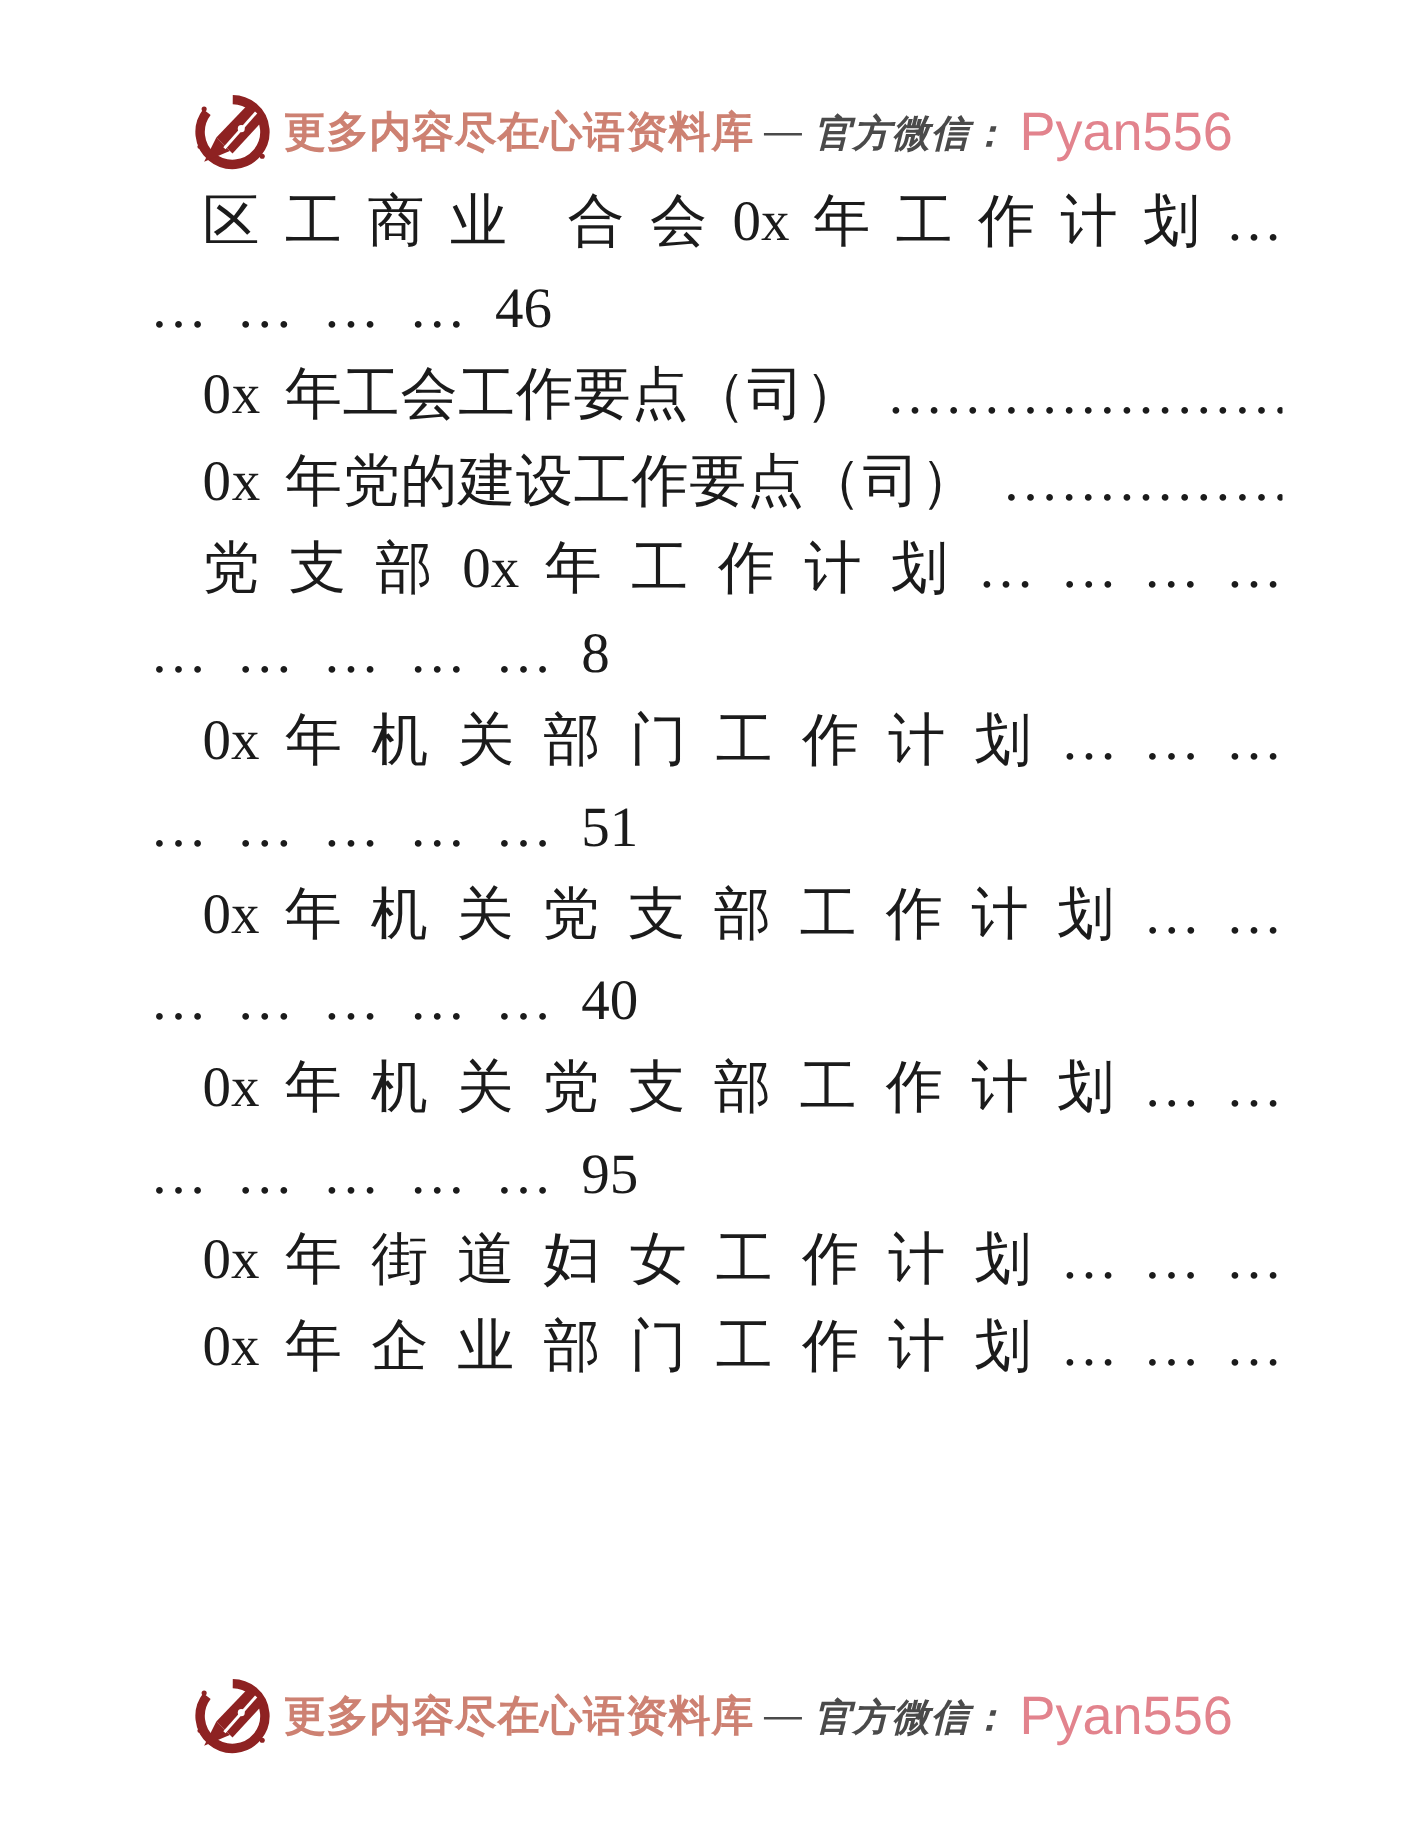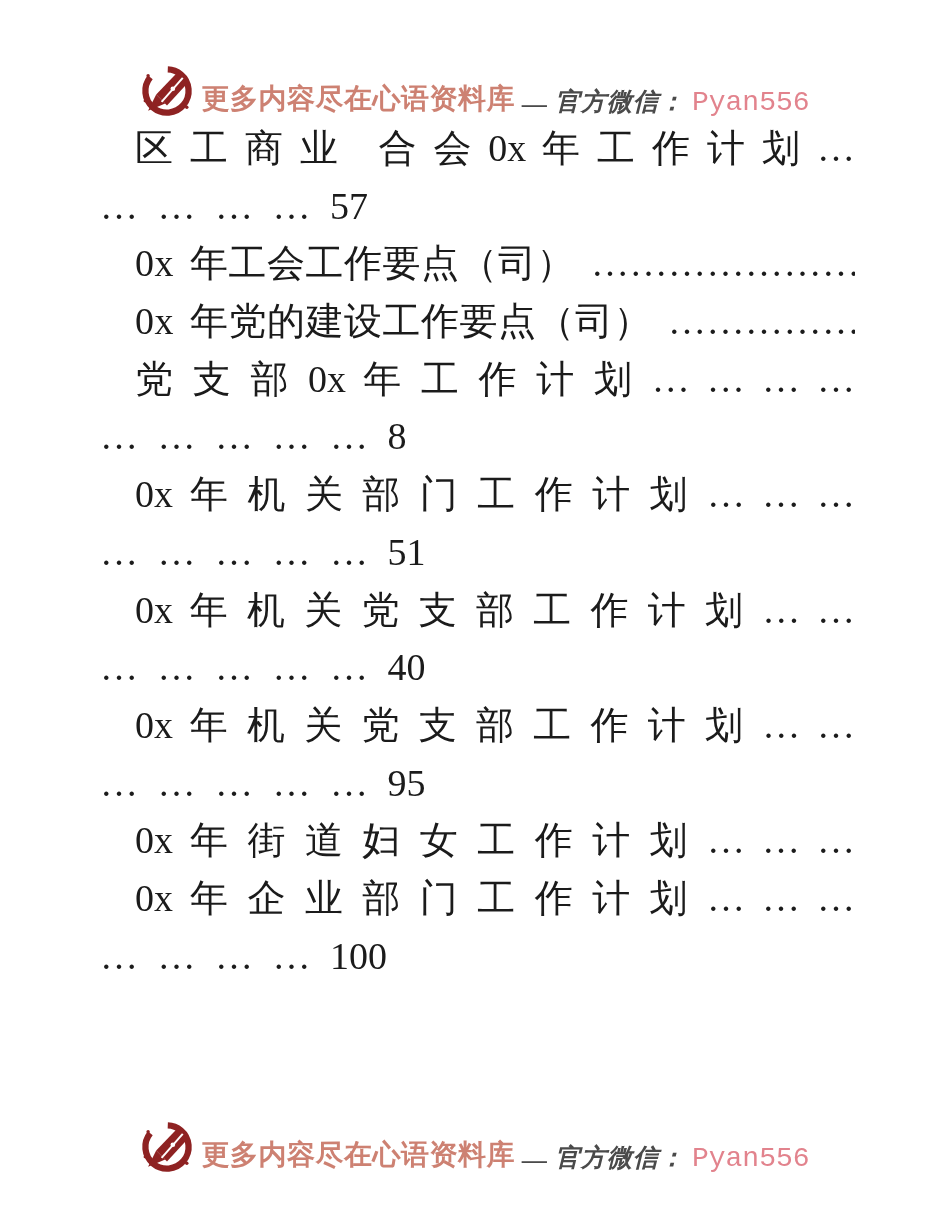--- a/index.html
+++ b/index.html
@@ -11,21 +11,21 @@
     overflow: hidden;
   }
 
   
   .promo {
     position: absolute;
     left: 0; right: 0;
     height: 60px;
     display: flex;
     justify-content: center;
-    align-items: flex-end;
+    align-items: center;
     gap: 7px;
     white-space: nowrap;
   }
   .promo.top    { top: 58px; }
   .promo.bottom { top: 1114px; }
   .promo .logo { width: 54px; height: 54px; flex: 0 0 auto; }
   .promo .brand {
     color: #cd8172;
     font-size: 28px;
     font-weight: bold;
@@ -33,22 +33,22 @@
   }
   .promo .wechat {
     color: #4a4a4a;
     font-size: 25px;
     font-style: italic;
     font-weight: bold;
     letter-spacing: 1px;
   }
   .promo .wid {
     color: #e2838d;
-    font-size: 28px;
-    font-family: Liberation Mono, monospace;
+    font-size: 36px;
+    font-family: Liberation Sans, sans-serif;
   }
 
   
   .toc {
     position: absolute;
     top: 120px;
     left: 100px;
     right: 95px;
     color: #1b1b1b;
   }
@@ -89,34 +89,33 @@
     <circle cx="5.5" cy="41" r="1.5" fill="#8e2222"></circle>
   </svg>
   <span class="brand">更多内容尽在心语资料库</span>
     <span class="wechat">—</span>
     <span class="wechat">官方微信：</span>
     <span class="wid">Pyan556</span>
 </div>
 
 <div class="toc">
   <div class="ln indent just">区 工 商 业　合 会 0x 年 工 作 计 划 … …</div>
-  <div class="ln cont">… … … … 57</div>
+  <div class="ln cont">… … … … 46</div>
   <div class="ln indent tight">0x 年工会工作要点（司） ……………………69</div>
   <div class="ln indent tight">0x 年党的建设工作要点（司） ……………75</div>
   <div class="ln indent just">党 支 部 0x 年 工 作 计 划 … … … … …</div>
   <div class="ln cont">… … … … … 8</div>
   <div class="ln indent just">0x 年 机 关 部 门 工 作 计 划 … … … …</div>
   <div class="ln cont">… … … … … 51</div>
   <div class="ln indent just">0x 年 机 关 党 支 部 工 作 计 划 … … …</div>
   <div class="ln cont">… … … … … 40</div>
   <div class="ln indent just">0x 年 机 关 党 支 部 工 作 计 划 … … …</div>
   <div class="ln cont">… … … … … 95</div>
   <div class="ln indent just">0x 年 街 道 妇 女 工 作 计 划 … … … …</div>
   <div class="ln indent just">0x 年 企 业 部 门 工 作 计 划 … … … …</div>
-  <div class="ln cont">… … … … 100</div>
 </div>
 
 <div class="promo bottom">
   <svg class="logo" viewBox="0 0 60 60" aria-hidden="true">
     <circle cx="30" cy="30" r="24" fill="#ffffff" stroke="#8e2222" stroke-width="7" stroke-dasharray="112 22" transform="rotate(-50 30 30)"></circle>
     <path d="M42 9 L53 21 L30 46 L18 34 Z" fill="#8e2222"></path>
     <path d="M18 34 L9 52 L28 44 Z" fill="#8e2222"></path>
     <path d="M47.5 15.5 L24 42" stroke="#ffffff" stroke-width="2.2" fill="none"></path>
     <circle cx="36.5" cy="27.5" r="2.6" fill="#ffffff"></circle>
     <circle cx="9" cy="13" r="1.9" fill="#8e2222"></circle>

